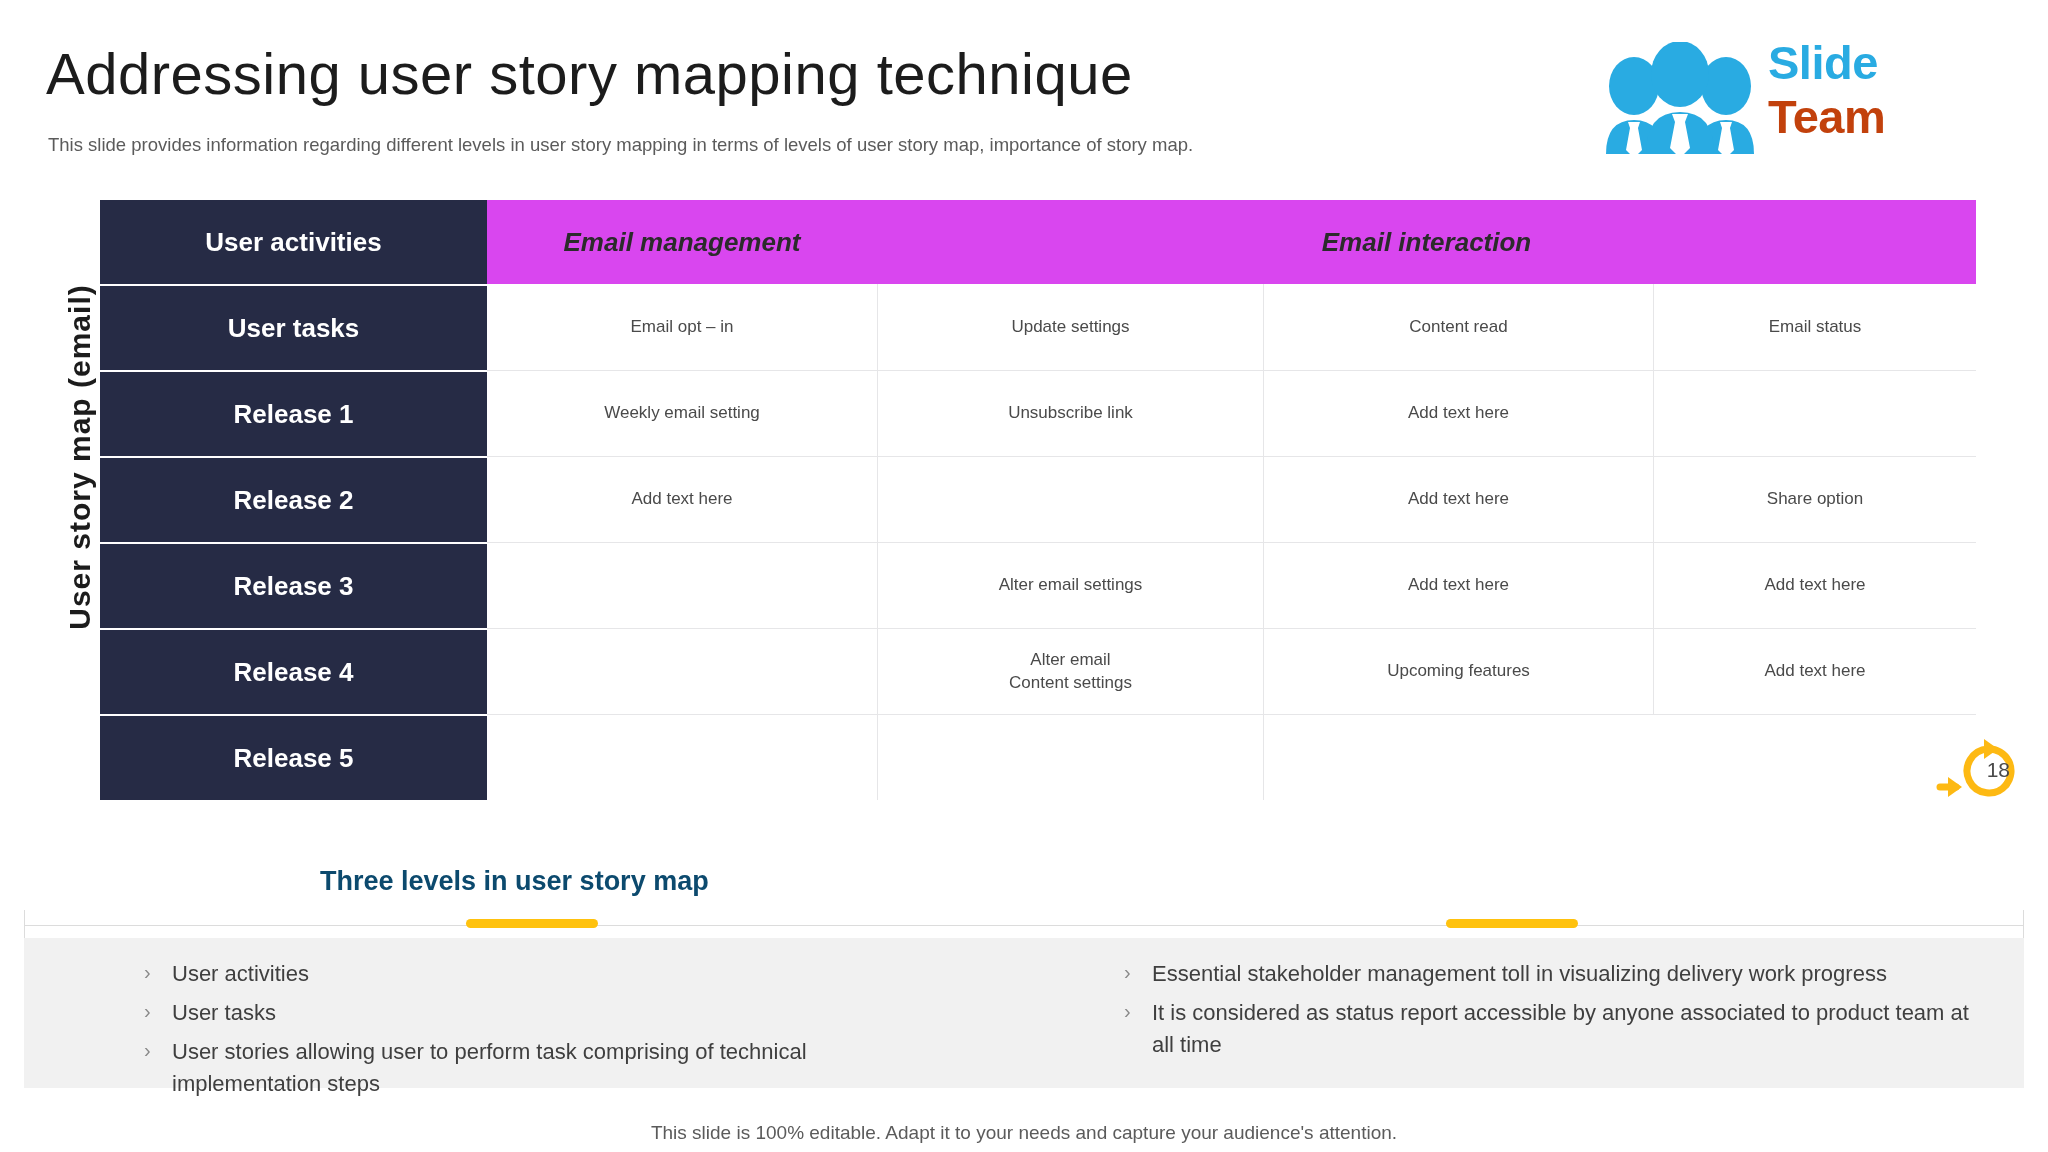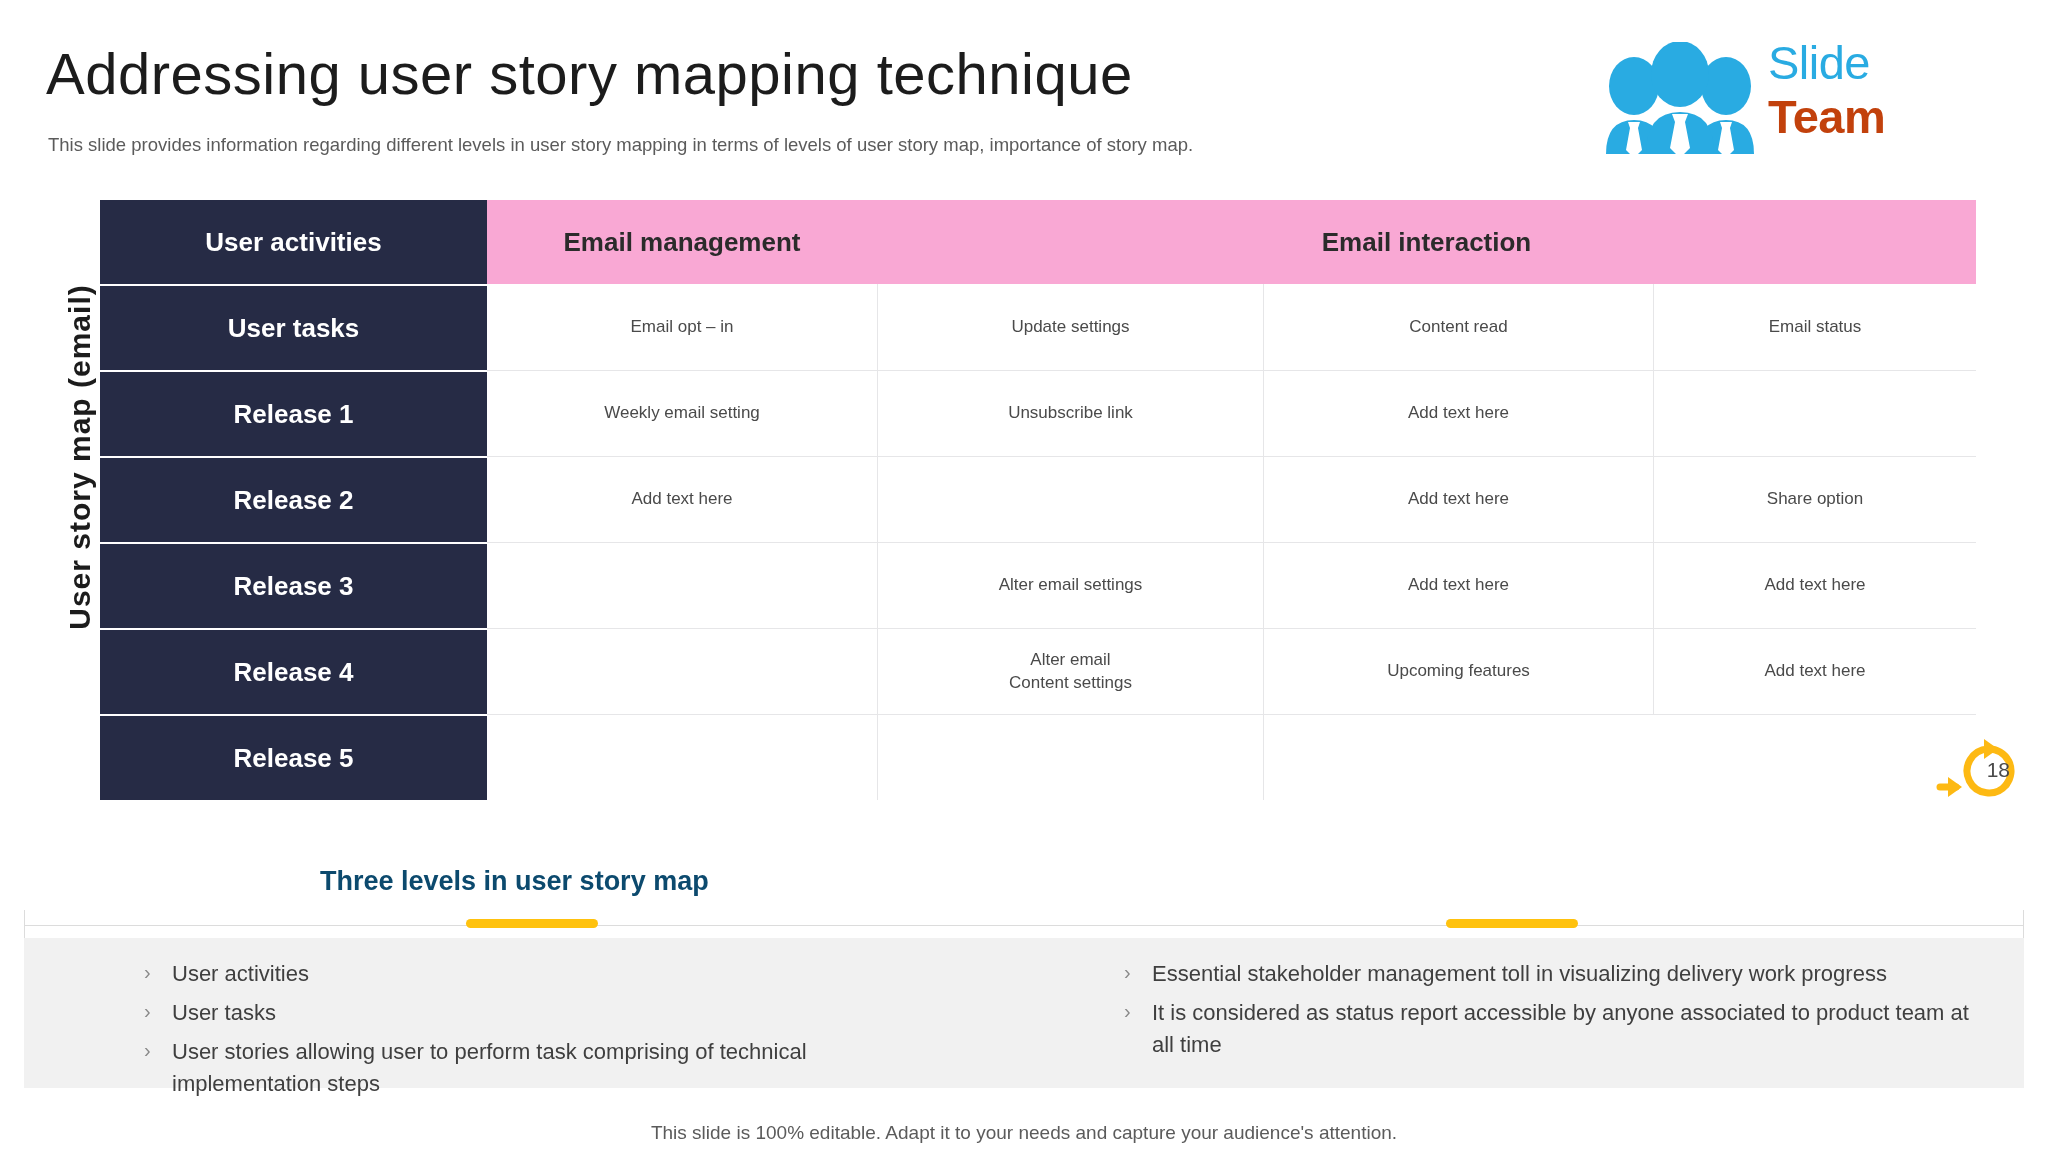--- a/index.html
+++ b/index.html
@@ -19,41 +19,41 @@
   }
   .subtitle {
     position: absolute; left: 48px; top: 134px;
     font-size: 18.5px; color: #5b5b5b; white-space: nowrap;
   }
 
   
   .logo { position: absolute; right: 128px; top: 36px; width: 320px; height: 122px; }
   .logo-mark { position:absolute; left:0; top: 6px; width: 160px; height: 112px; }
   .logo-text { position:absolute; left: 168px; top: 0px; }
-  .logo-slide { font-size: 47px; font-weight: normal; color:#29abe2; line-height: 1.14; letter-spacing:-0.5px;}
+  .logo-slide { font-size: 47px; font-weight: bold; color:#29abe2; line-height: 1.14; letter-spacing:-0.5px;}
   .logo-team  { font-size: 47px; font-weight: bold; color:#c2410c; line-height: 1.14; letter-spacing:-0.5px;}
 
   
   .vlabel {
     position: absolute; left: -120px; top: 440px;
     width: 400px; text-align: center;
     transform: rotate(-90deg);
     font-size: 30px; font-weight: bold; color: #1c1c1c;
     letter-spacing: 1px;
   }
 
   
   .table { position: absolute; left: 100px; top: 200px; width: 1876px; }
   .thead { display: flex; height: 84px; }
   .th-left {
     width: 387px; background: #262b45; color:#fff;
     display:flex; align-items:center; justify-content:center;
     font-size: 26px; font-weight: bold;
   }
-  .th-right { flex: 1; background: #f9a8d4; display:flex; }
+  .th-right { flex: 1; background: #d946ef; display:flex;font-style:italic; }
   .th-seg {
     display:flex; align-items:center; justify-content:center;
     font-size: 26px; font-weight: bold; color:#2b2b2b;
   }
   .th-seg.mgmt { width: 390px; }
   .th-seg.inter { flex: 1; }
 
   .trow { display: flex; height: 86px; }
   .trow .rowhdr {
     width: 387px; background: #262b45; color:#fff;

